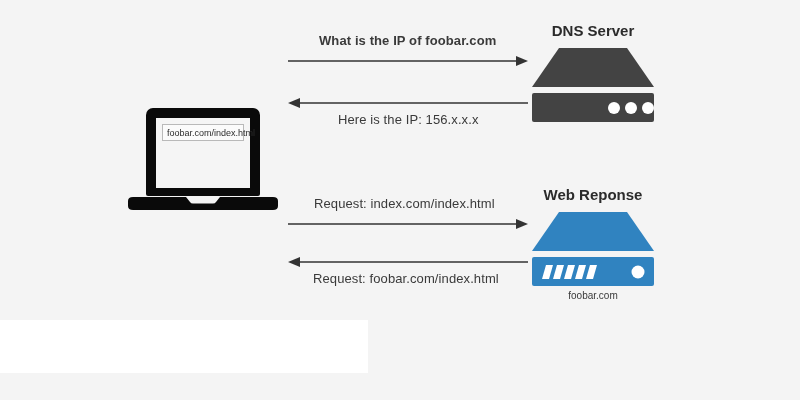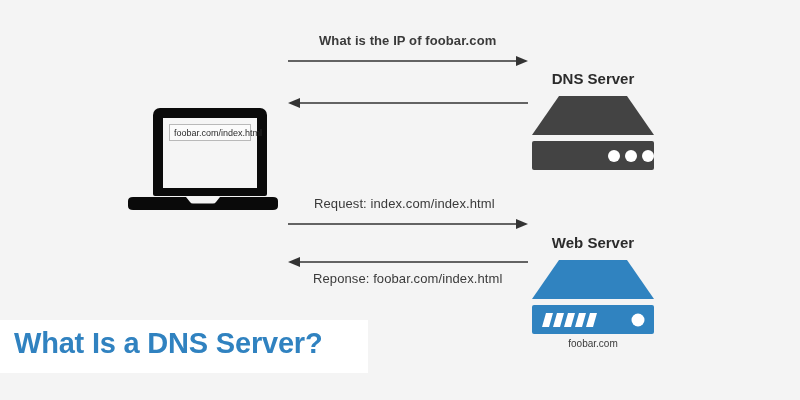--- a/index.html
+++ b/index.html
@@ -37,21 +37,20 @@
   
   #laptop { position: absolute; }
   .laptop-body {
     position: absolute;
     left: 18px;
     top: 0;
     width: 114px;
     height: 88px;
     background: #0a0a0a;
     border-radius: 7px 7px 2px 2px;
-    margin-left: 7px;
   }
   .laptop-screen {
     position: absolute;
     left: 10px;
     top: 10px;
     right: 10px;
     bottom: 8px;
     background: #f5f5f5;
   }
   .url-bar {
@@ -75,21 +74,21 @@
   }
   .laptop-base {
     position: absolute;
     left: 0;
     top: 88px;
     width: 150px;
     height: 13px;
   }
 
   
-  .server { position: absolute; margin-top: 48px; }
+  .server { position: absolute; }
   .server-title {
     position: absolute;
     left: 0;
     width: 100%;
     text-align: center;
     font-size: 15px;
     font-weight: bold;
     color: #2b2b2b;
     white-space: nowrap;
   }
@@ -155,21 +154,21 @@
 
       <rect x="4" y="45" width="122" height="29" rx="2" fill="#434343"></rect>
 
       <circle cx="86" cy="60" r="6" fill="#ffffff"></circle>
       <circle cx="103" cy="60" r="6" fill="#ffffff"></circle>
       <circle cx="120" cy="60" r="6" fill="#ffffff"></circle>
     </svg>
   </div>
 
   <div class="server" style="left:528px; top:186px; width:130px; height:118px;">
-    <div class="server-title" style="top:0;">Web Server</div>
+    <div class="server-title" style="top:0;">Web Reponse</div>
     <svg class="server-shape" style="left:0; top:26px;" width="130" height="74" viewBox="0 0 130 74">
       <path d="M31,0 L99,0 L126,39 L4,39 Z" fill="#3083c0"></path>
       <rect x="4" y="45" width="122" height="29" rx="2" fill="#3083c0"></rect>
 
       <g fill="#ffffff">
         <polygon points="18,53 25,53 21,67 14,67"></polygon>
         <polygon points="29,53 36,53 32,67 25,67"></polygon>
         <polygon points="40,53 47,53 43,67 36,67"></polygon>
         <polygon points="51,53 58,53 54,67 47,67"></polygon>
         <polygon points="62,53 69,53 65,67 58,67"></polygon>
@@ -186,33 +185,33 @@
       <polygon points="240,7 228,12 228,2" fill="#333333"></polygon>
     </svg>
   </div>
 
   <div class="arrow" style="left:288px; top:96px; width:240px;">
     <svg width="240" height="14" viewBox="0 0 240 14">
       <line x1="9" y1="7" x2="240" y2="7" stroke="#333333" stroke-width="1.6"></line>
       <polygon points="0,7 12,12 12,2" fill="#333333"></polygon>
     </svg>
   </div>
+  <div class="msg-label" style="left:338px; top:112px;">Here is the IP: 156.x.x.x</div>
 
   <div class="msg-label" style="left:314px; top:196px;">Request: index.com/index.html</div>
   <div class="arrow" style="left:288px; top:217px; width:240px;">
     <svg width="240" height="14" viewBox="0 0 240 14">
       <line x1="0" y1="7" x2="231" y2="7" stroke="#333333" stroke-width="1.6"></line>
       <polygon points="240,7 228,12 228,2" fill="#333333"></polygon>
     </svg>
   </div>
 
   <div class="arrow" style="left:288px; top:255px; width:240px;">
     <svg width="240" height="14" viewBox="0 0 240 14">
       <line x1="9" y1="7" x2="240" y2="7" stroke="#333333" stroke-width="1.6"></line>
       <polygon points="0,7 12,12 12,2" fill="#333333"></polygon>
     </svg>
   </div>
-  <div class="msg-label" style="left:313px; top:271px;">Reponse: foobar.com/index.html</div>
+  <div class="msg-label" style="left:313px; top:271px;">Request: foobar.com/index.html</div>
 
   <div id="title-band"></div>
-  <div id="page-title">What Is a DNS Server?</div>
 
 </div>
 
 </body></html>

